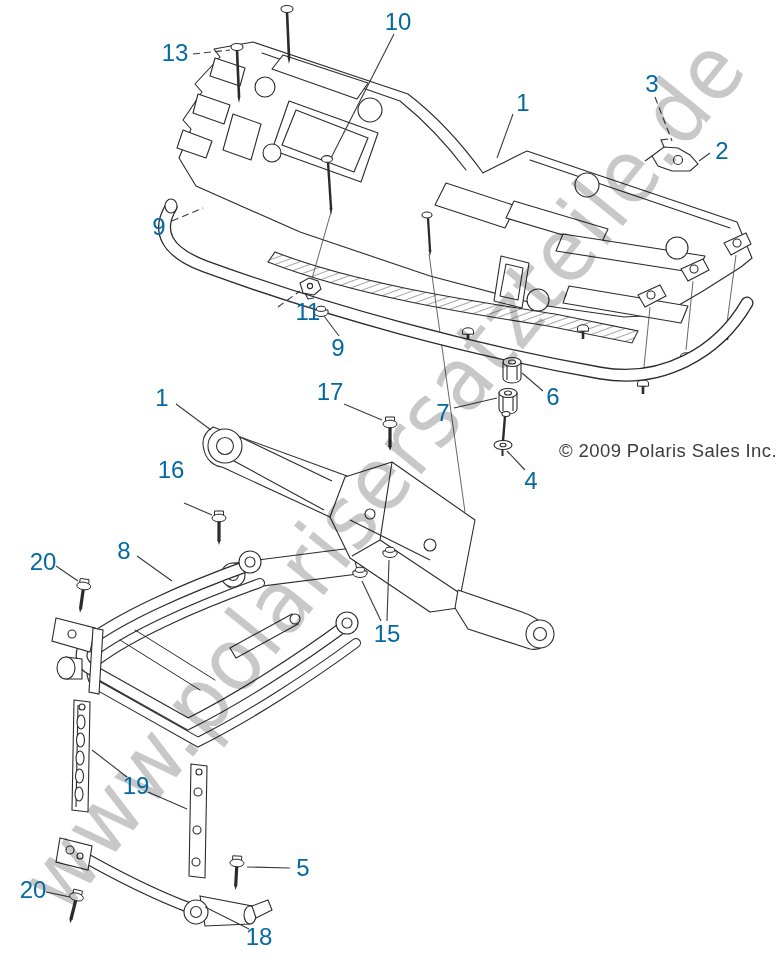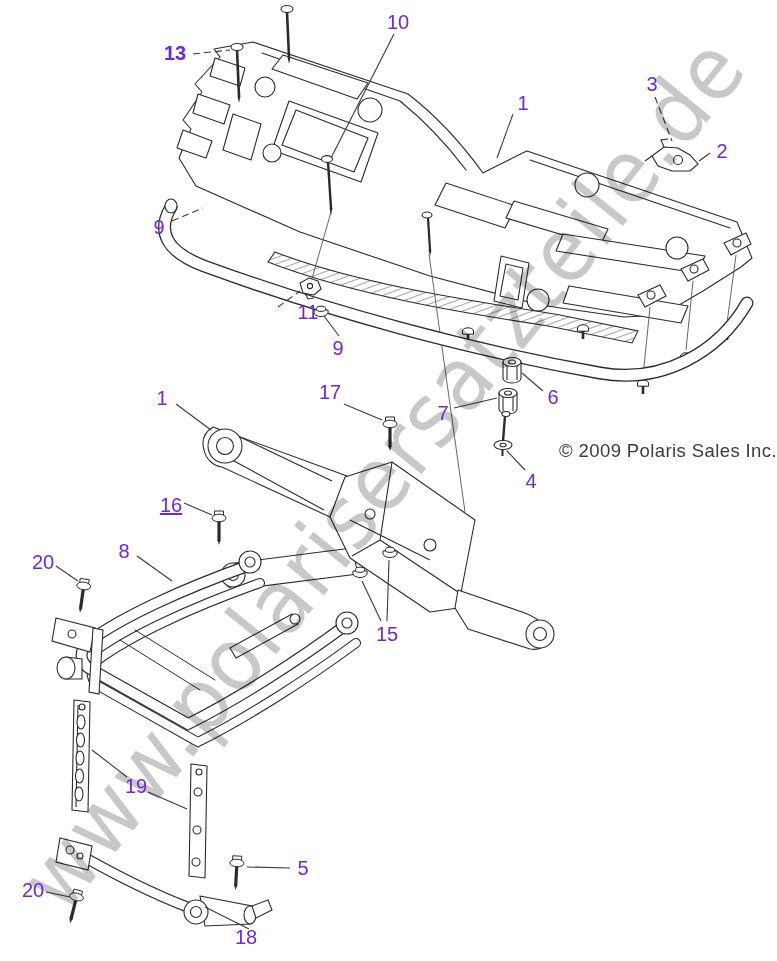--- a/index.html
+++ b/index.html
@@ -3,21 +3,21 @@
 <meta charset="utf-8">
 <style>
   html,body{margin:0;padding:0;background:#888;}
   #stage{
     position:relative;width:777px;height:961px;background:#fff;
     font-family:"Liberation Sans",sans-serif;overflow:hidden;margin:0 auto;
   }
   #art{position:absolute;left:0;top:0;}
   .callout{
     position:absolute;transform:translate(-50%,-50%);
-    font-family:"Liberation Sans",sans-serif;font-size:20px;color:#6d28d9;
+    font-family:"Liberation Sans",sans-serif;font-size:24px;color:#0369a1;
     line-height:1;white-space:nowrap;pointer-events:none;
   }
   #copyright{
     position:absolute;transform:translate(-50%,-50%);
     font-family:"Liberation Sans",sans-serif;font-size:18.5px;letter-spacing:.4px;
     color:#3c3c3c;white-space:nowrap;pointer-events:none;text-align:right;
   }
   .wm{
     font-family:"DejaVu Sans",sans-serif;font-weight:normal;
     mix-blend-mode:multiply;opacity:.9;letter-spacing:2px;
@@ -286,24 +286,24 @@
       <div class="callout" style="left: 652px; top: 84px;">3</div>
       <div class="callout" style="left: 531px; top: 481px;">4</div>
       <div class="callout" style="left: 303px; top: 868px;">5</div>
       <div class="callout" style="left: 553px; top: 397px;">6</div>
       <div class="callout" style="left: 443px; top: 413px;">7</div>
       <div class="callout" style="left: 124px; top: 551px;">8</div>
       <div class="callout" style="left: 338px; top: 348px;">9</div>
       <div class="callout" style="left: 398px; top: 22px;">10</div>
       <div class="callout" style="left: 264px; top: 312px; margin-left: 44px;">11</div>
       <div class="callout" style="left: 159px; top: 227px;">9</div>
-      <div class="callout" style="left: 175px; top: 53px; font-weight: bold;">13</div>
+      <div class="callout" style="left: 175px; top: 53px;">13</div>
       <div class="callout" style="left: 162px; top: 398px;">1</div>
       <div class="callout" style="left: 387px; top: 634px;">15</div>
-      <div class="callout" style="left: 171px; top: 505px; text-decoration: underline;">16</div>
+      <div class="callout" style="left: 171px; top: 470px;">16</div>
       <div class="callout" style="left: 330px; top: 392px;">17</div>
-      <div class="callout" style="left: 246px; top: 937px;">18</div>
+      <div class="callout" style="left: 259px; top: 937px;">18</div>
       <div class="callout" style="left: 136px; top: 786px;">19</div>
       <div class="callout" style="left: 43px; top: 562px;">20</div>
       <div class="callout" style="left: 33px; top: 890px;">20</div>
     </div>
 
 </div>
 
 </body></html>

